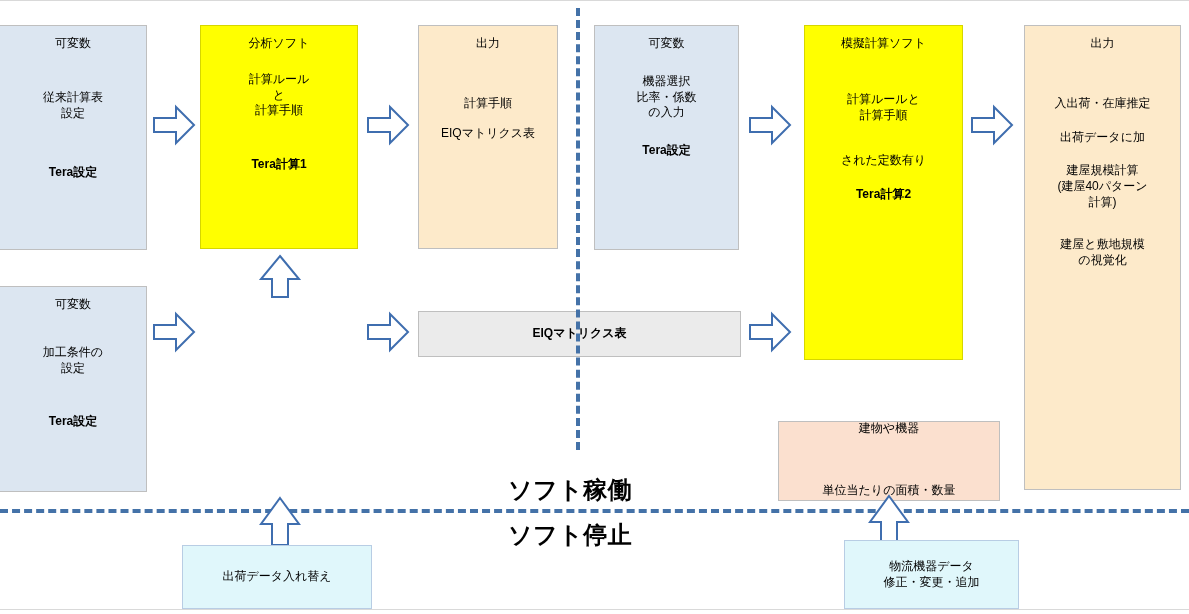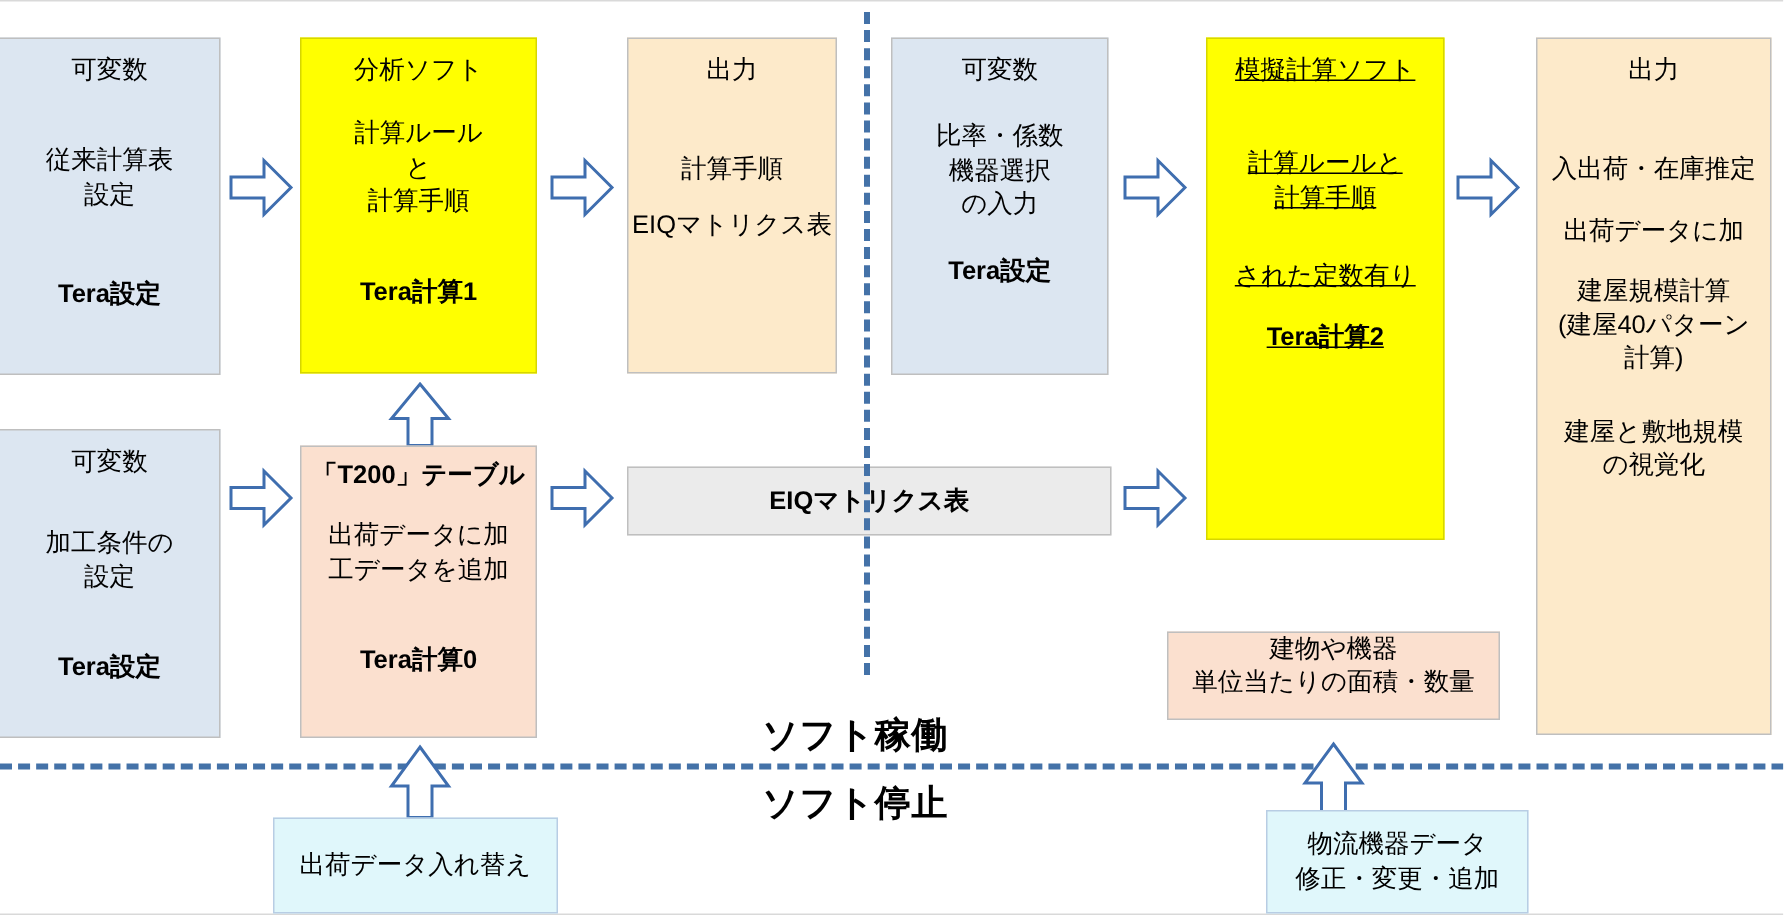--- a/index.html
+++ b/index.html
@@ -30,21 +30,21 @@
 
   .box {
     position: absolute;
     box-sizing: border-box;
     border: 1px solid #bfbfbf;
     display: flex;
     flex-direction: column;
     align-items: center;
     text-align: center;
     color: #000000;
-    font-size: 17px;
+    font-size: 12px;
     line-height: 1.32;
   }
   .box .ln {
     display: block;
     width: 100%;
   }
   .box .sp {
     display: block;
     width: 100%;
   }
@@ -132,34 +132,34 @@
     <span class="ln">出力</span>
     <span class="sp" style="height:44px;"></span>
     <span class="ln">計算手順</span>
     <span class="sp" style="height:14px;"></span>
     <span class="ln">EIQマトリクス表</span>
   </div>
 
   <div class="box fill-blue" style="left:594px; top:25px; width:145px; height:225px; padding-top:10px;">
     <span class="ln">可変数</span>
     <span class="sp" style="height:22px;"></span>
+    <span class="ln">機器選択</span>
     <span class="ln">比率・係数</span>
-    <span class="ln">機器選択</span>
     <span class="ln">の入力</span>
     <span class="sp" style="height:22px;"></span>
     <span class="ln bold">Tera設定</span>
   </div>
 
   <div class="arrow-right" style="left:748px; top:103px; width:44px; height:44px;">
     <svg width="44" height="44" viewBox="0 0 44 44">
       <polygon points="2,15 24,15 24,4 42,22 24,40 24,29 2,29" fill="#ffffff" stroke="#3f6eaf" stroke-width="2"></polygon>
     </svg>
   </div>
 
-  <div class="box fill-yellow" style="left:804px; top:25px; width:159px; height:335px; padding-top:10px;text-decoration:underline;">
+  <div class="box fill-yellow" style="left:804px; top:25px; width:159px; height:335px; padding-top:10px;">
     <span class="ln">模擬計算ソフト</span>
     <span class="sp" style="height:40px;"></span>
     <span class="ln">計算ルールと</span>
     <span class="ln">計算手順</span>
     <span class="sp" style="height:30px;"></span>
     <span class="ln">された定数有り</span>
     <span class="sp" style="height:18px;"></span>
     <span class="ln bold">Tera計算2</span>
   </div>
 
@@ -198,46 +198,38 @@
     <span class="sp" style="height:38px;"></span>
     <span class="ln bold">Tera設定</span>
   </div>
 
   <div class="arrow-right" style="left:152px; top:310px; width:44px; height:44px;">
     <svg width="44" height="44" viewBox="0 0 44 44">
       <polygon points="2,15 24,15 24,4 42,22 24,40 24,29 2,29" fill="#ffffff" stroke="#3f6eaf" stroke-width="2"></polygon>
     </svg>
   </div>
 
-  <div class="box fill-peach" style="left:200px; top:297px; width:158px; height:195px; padding-top:8px;">
-    <span class="ln bold">「T200」テーブル</span>
-    <span class="sp" style="height:18px;"></span>
-    <span class="ln">出荷データに加</span>
-    <span class="ln">工データを追加</span>
-    <span class="sp" style="height:38px;"></span>
-    <span class="ln bold">Tera計算0</span>
-  </div>
 
   <div class="arrow-right" style="left:366px; top:310px; width:44px; height:44px;">
     <svg width="44" height="44" viewBox="0 0 44 44">
       <polygon points="2,15 24,15 24,4 42,22 24,40 24,29 2,29" fill="#ffffff" stroke="#3f6eaf" stroke-width="2"></polygon>
     </svg>
   </div>
 
   <div class="box fill-grey" style="left:418px; top:311px; width:323px; height:46px; justify-content:center;">
     <span class="ln bold">EIQマトリクス表</span>
   </div>
 
   <div class="arrow-right" style="left:748px; top:310px; width:44px; height:44px;">
     <svg width="44" height="44" viewBox="0 0 44 44">
       <polygon points="2,15 24,15 24,4 42,22 24,40 24,29 2,29" fill="#ffffff" stroke="#3f6eaf" stroke-width="2"></polygon>
     </svg>
   </div>
 
-  <div class="box fill-peach" style="left:778px; top:421px; width:222px; height:59px; justify-content:flex-start;">
+  <div class="box fill-peach" style="left:778px; top:421px; width:222px; height:80px; justify-content:space-between;font-family:Liberation Mono, monospace;">
     <span class="ln">建物や機器</span>
     <span class="ln">単位当たりの面積・数量</span>
   </div>
 
   <div class="dash-v" style="left:576px; top:8px; height:442px;"></div>
 
   <div class="dash-h" style="left:0px; top:509px; width:1189px;"></div>
 
   <div class="free-label" style="left:508px; top:474px;">ソフト稼働</div>
   <div class="free-label" style="left:508px; top:519px;">ソフト停止</div>

